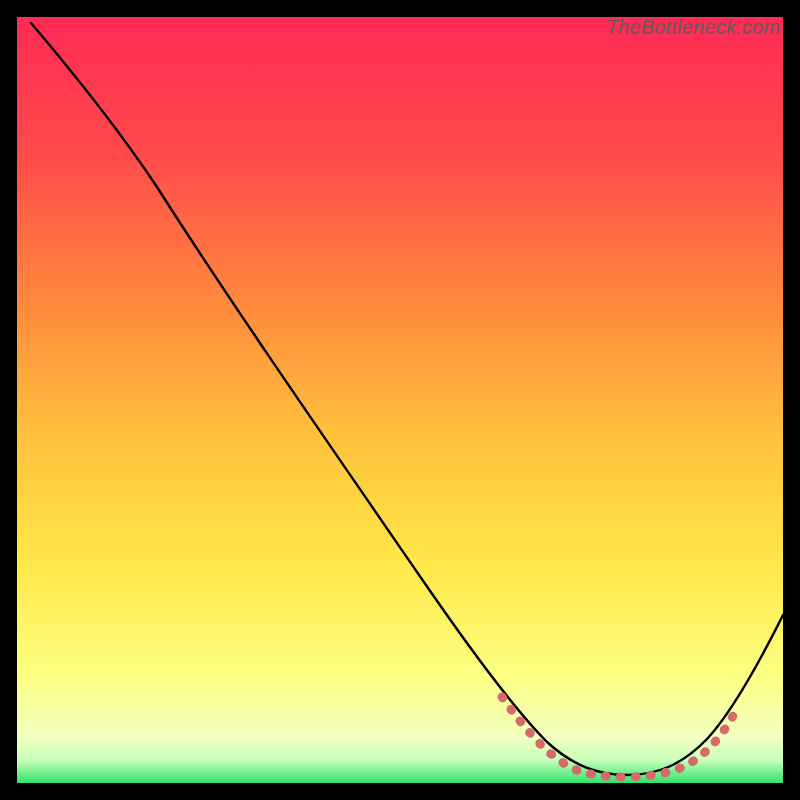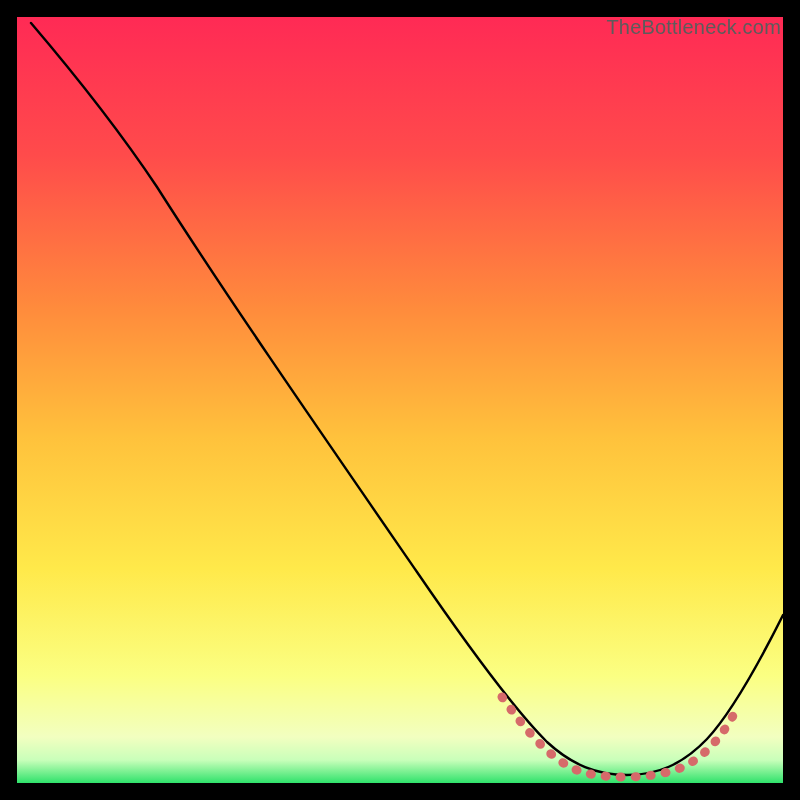--- a/index.html
+++ b/index.html
@@ -11,20 +11,21 @@
     overflow: hidden;
     font-family: Arial, Helvetica, sans-serif;
   }
   .frame {
     position: absolute;
     left: 17px;
     top: 17px;
     width: 766px;
     height: 766px;
     background: #eab308;
+    font-style: italic;
   }
   .plot-area {
     position: absolute;
     left: 0;
     top: 0;
     width: 766px;
     height: 766px;
   }
   .watermark {
     position: absolute;

